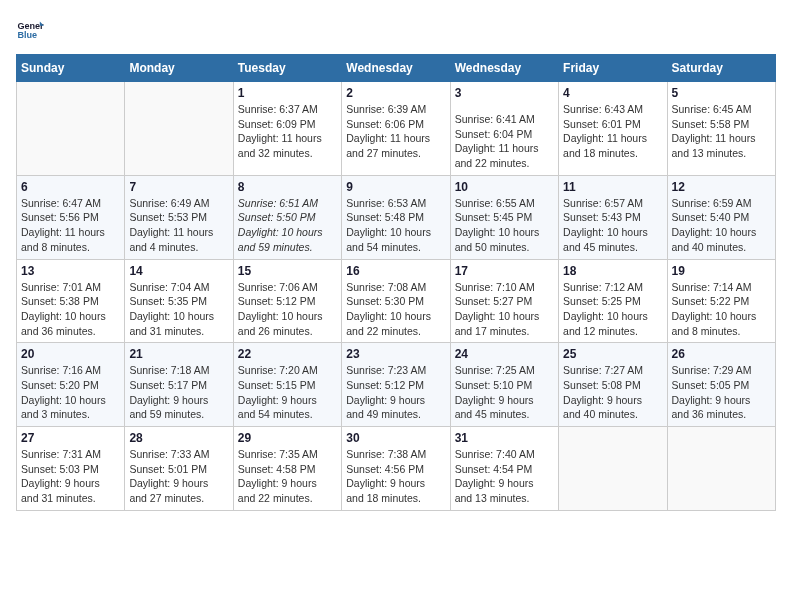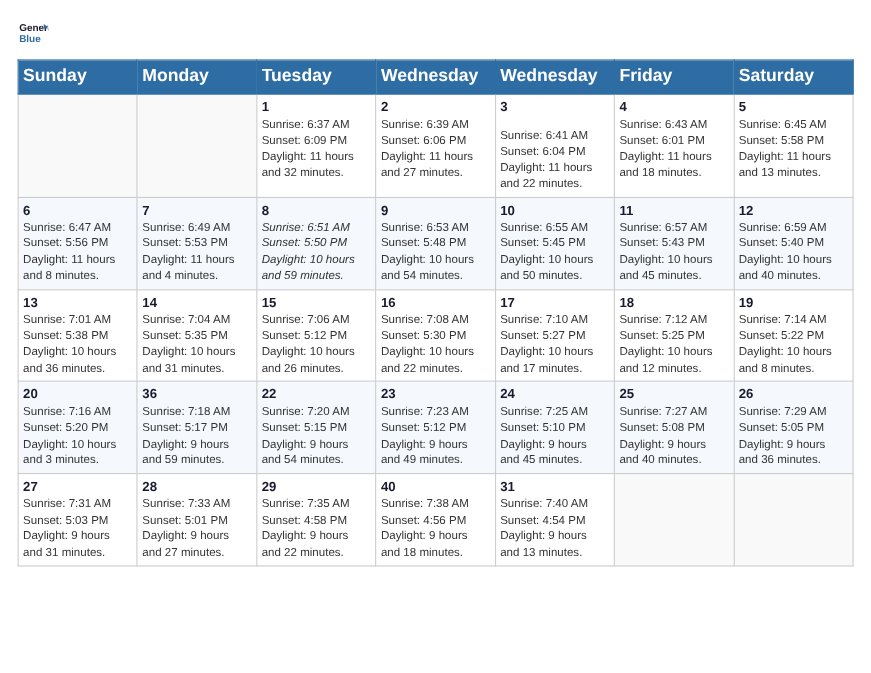--- a/index.html
+++ b/index.html
@@ -48,21 +48,21 @@
     .calendar {
       width: 100%;
       border-collapse: collapse;
       font-size: 11px;
     }
     .calendar th {
       background: #2e6da4;
       color: #fff;
       padding: 6px 4px;
       text-align: left;
-      font-size: 16px;
+      font-size: 12px;
       font-weight: bold;
       border: 1px solid #2e6da4;
       margin-top: 22px;
     }
     .calendar td {
       border: 1px solid #ccc;
       vertical-align: top;
       padding: 4px 4px 4px 4px;
       width: calc(100% / 7);
       min-height: 80px;
@@ -268,21 +268,21 @@
         </tr>
         <tr>
           <td>
             <span class="day-num">20</span>
             <div class="day-info" style="white-space: pre-line;">Sunrise: 7:16 AM
 Sunset: 5:20 PM
 Daylight: 10 hours
 and 3 minutes.</div>
           </td>
           <td>
-            <span class="day-num">36</span>
+            <span class="day-num">21</span>
             <div class="day-info" style="white-space: pre-line;">Sunrise: 7:18 AM
 Sunset: 5:17 PM
 Daylight: 9 hours
 and 59 minutes.</div>
           </td>
           <td>
             <span class="day-num">22</span>
             <div class="day-info" style="white-space: pre-line;">Sunrise: 7:20 AM
 Sunset: 5:15 PM
 Daylight: 9 hours
@@ -333,21 +333,21 @@
 and 27 minutes.</div>
           </td>
           <td>
             <span class="day-num">29</span>
             <div class="day-info" style="white-space: pre-line;">Sunrise: 7:35 AM
 Sunset: 4:58 PM
 Daylight: 9 hours
 and 22 minutes.</div>
           </td>
           <td>
-            <span class="day-num">40</span>
+            <span class="day-num">30</span>
             <div class="day-info" style="white-space: pre-line;">Sunrise: 7:38 AM
 Sunset: 4:56 PM
 Daylight: 9 hours
 and 18 minutes.</div>
           </td>
           <td>
             <span class="day-num">31</span>
             <div class="day-info" style="white-space: pre-line;">Sunrise: 7:40 AM
 Sunset: 4:54 PM
 Daylight: 9 hours

